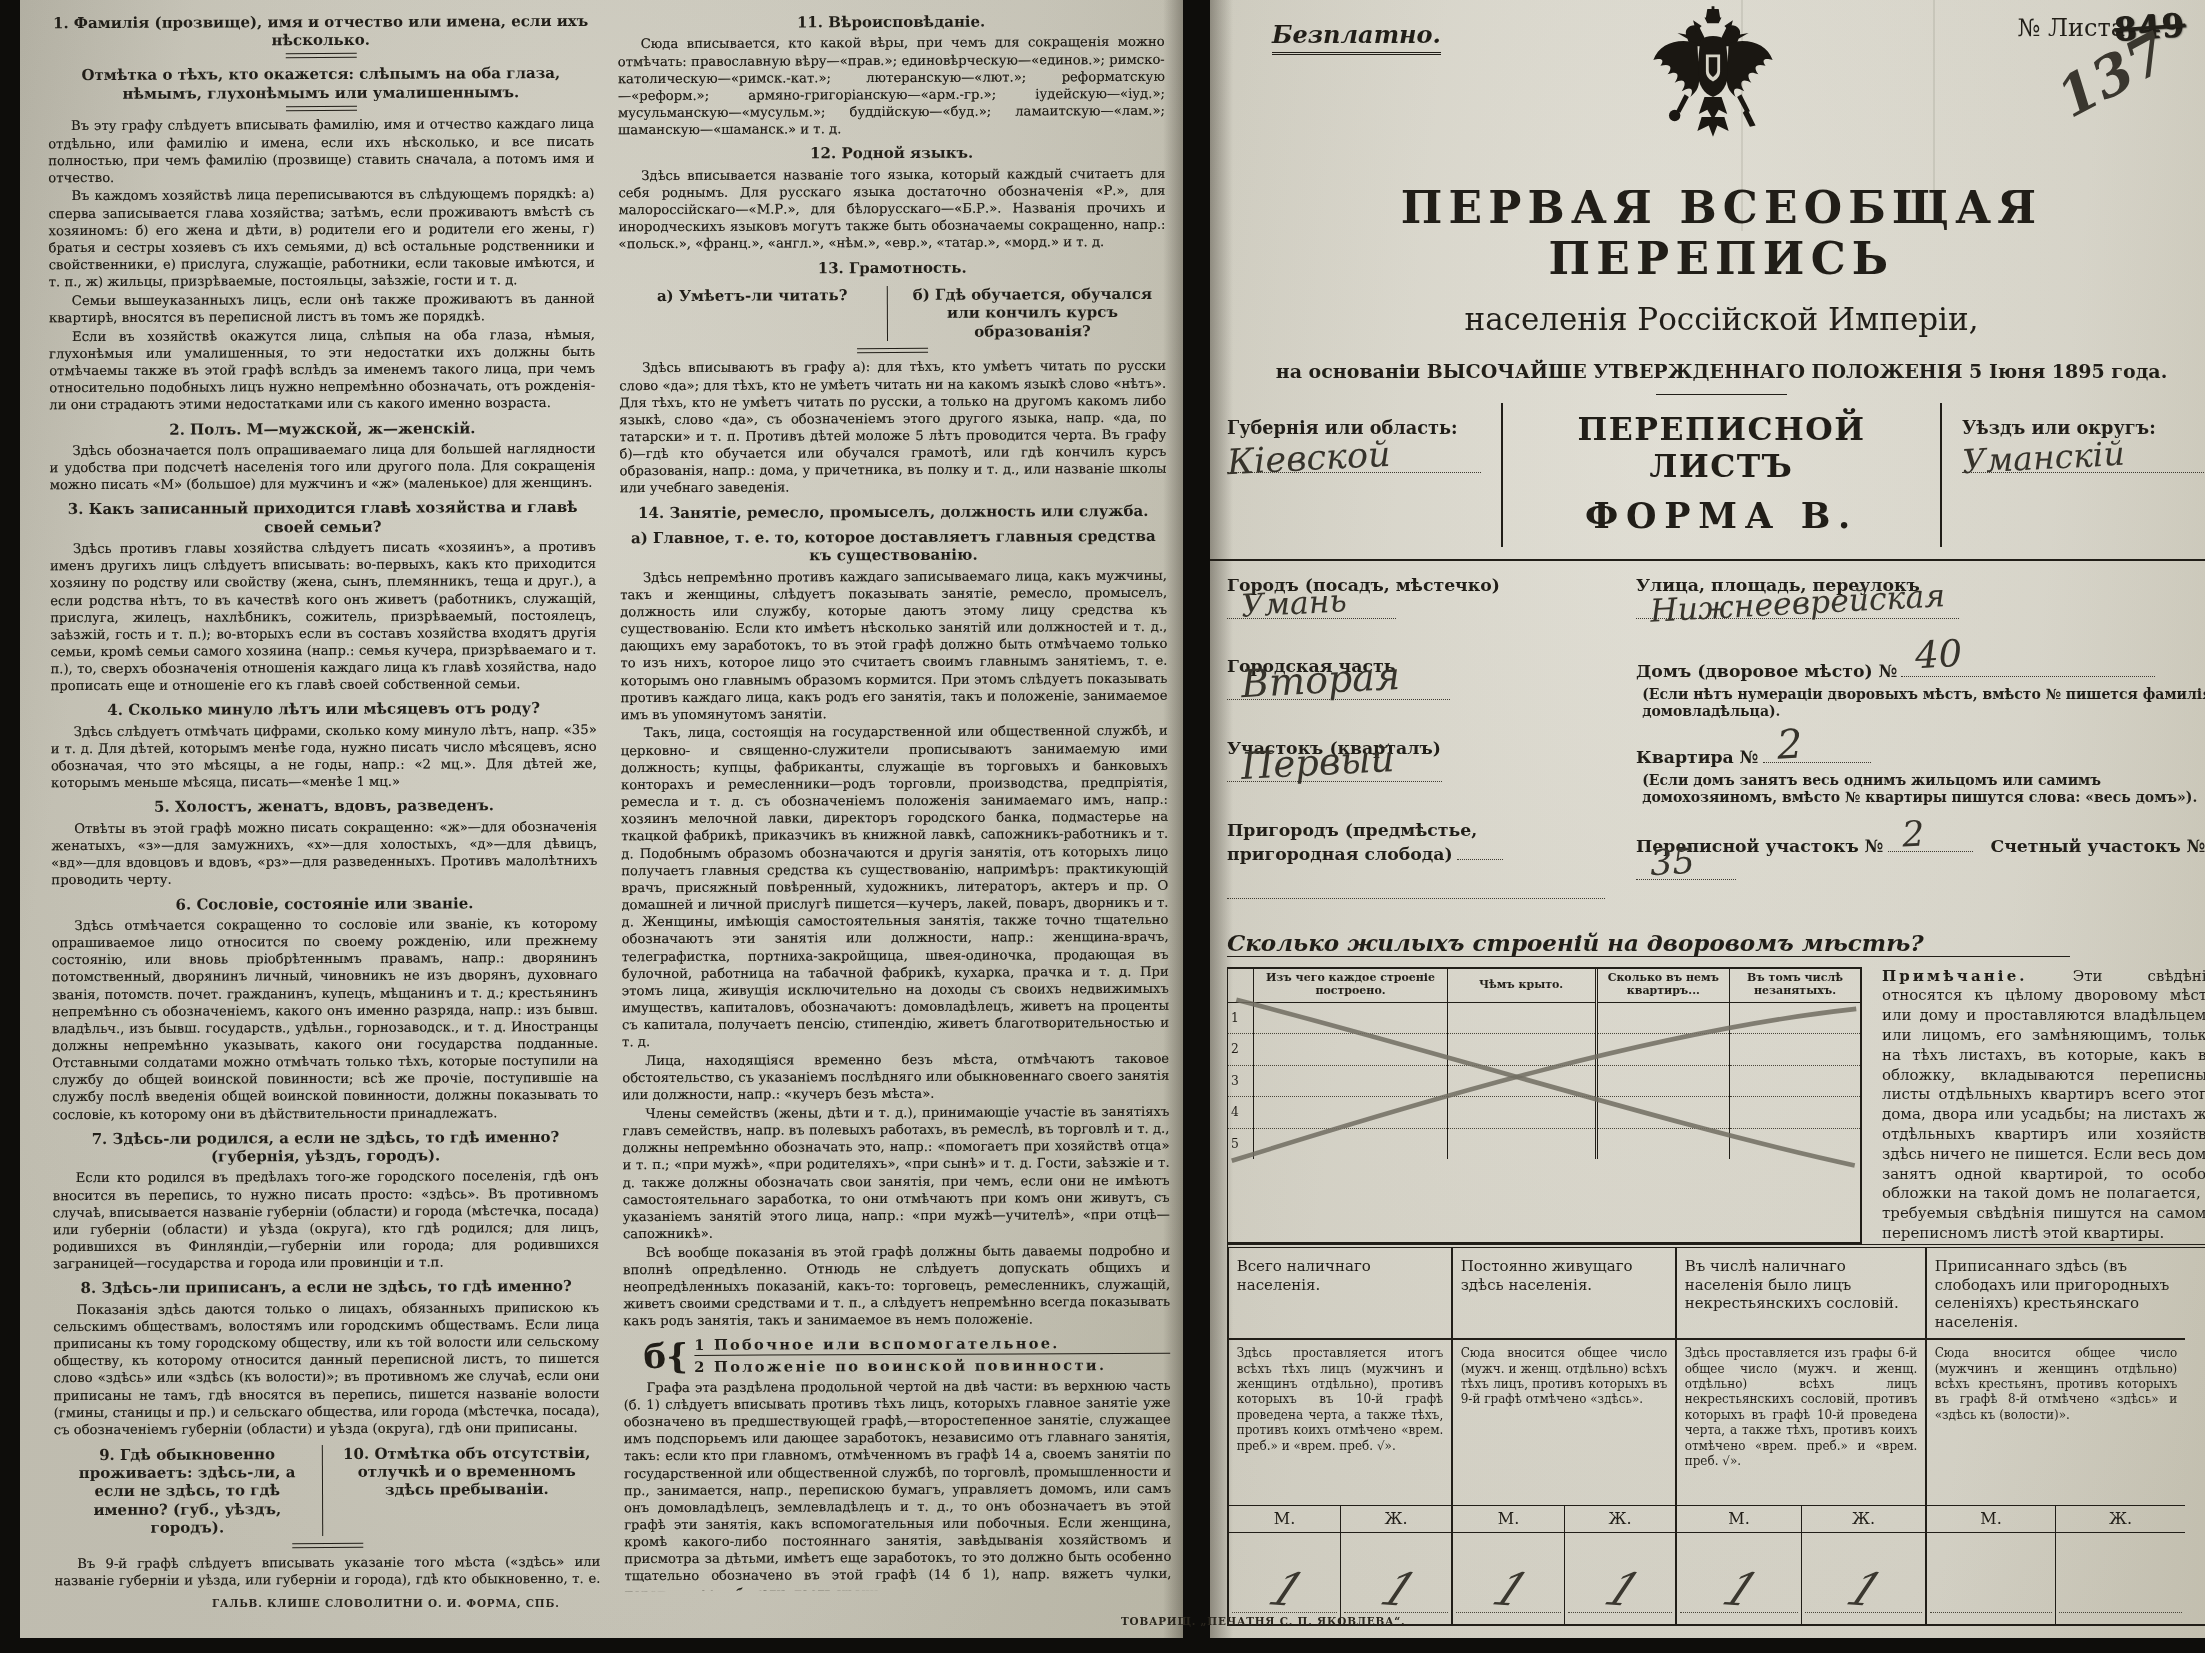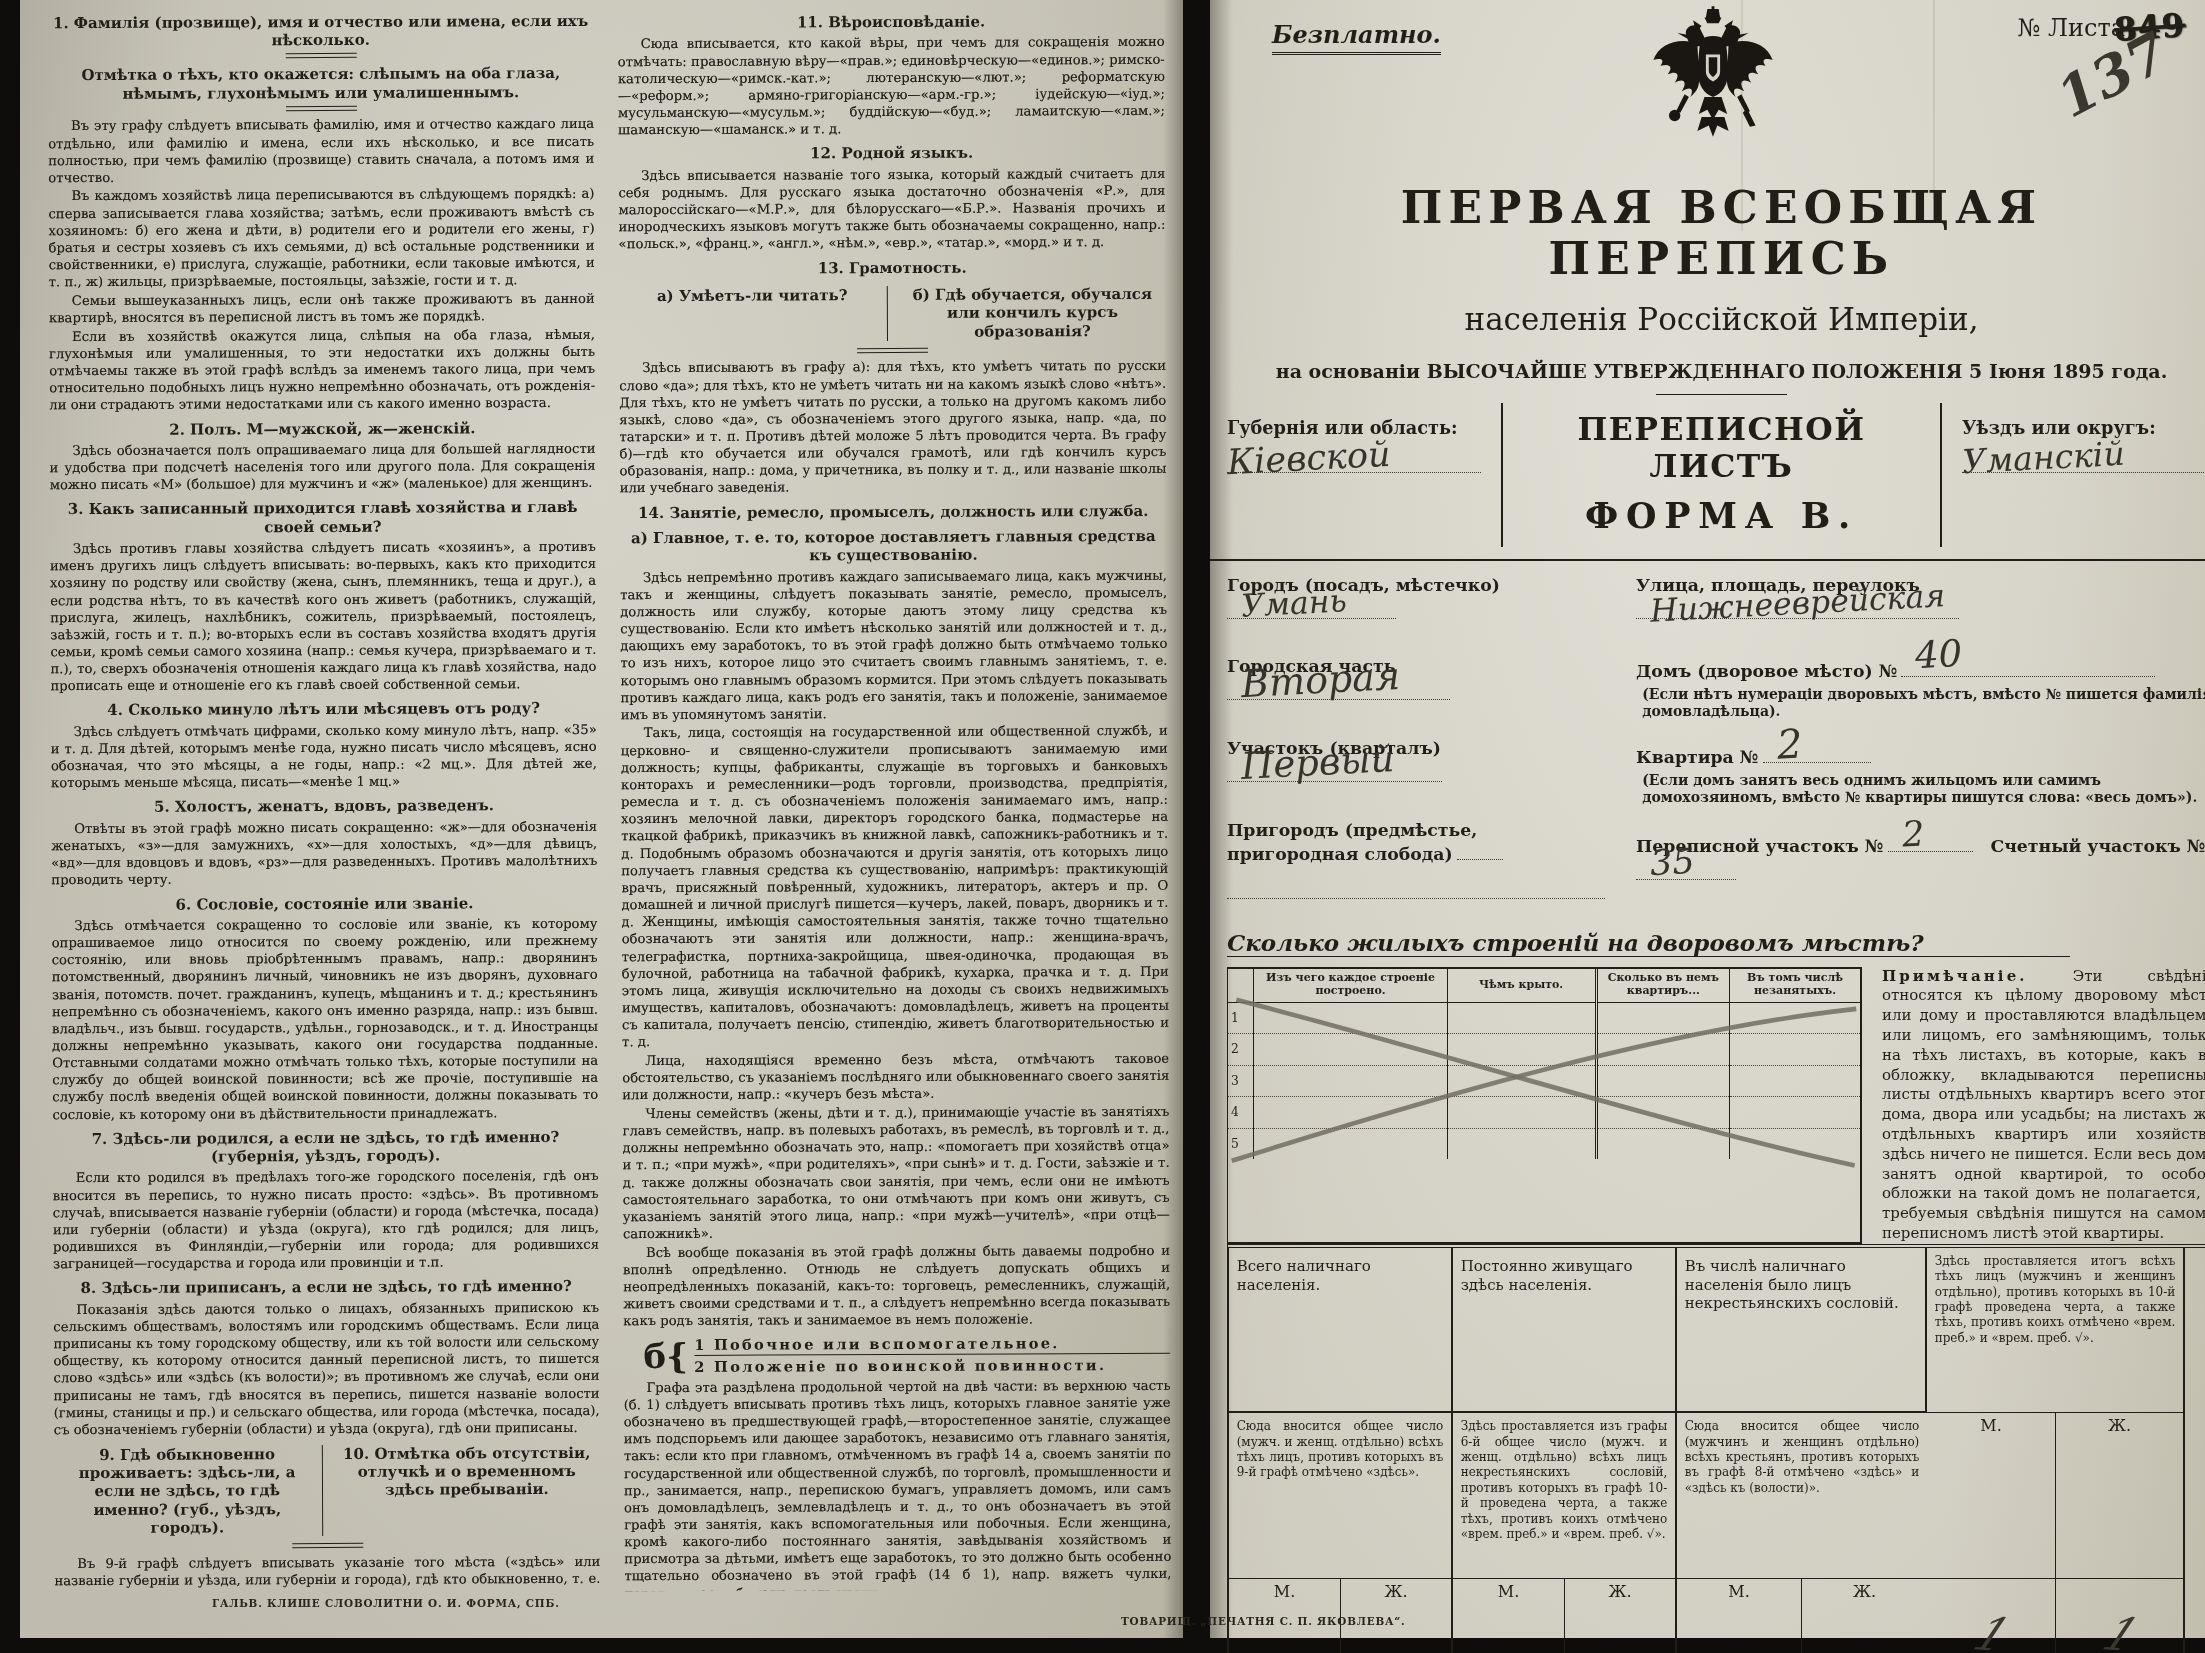--- a/index.html
+++ b/index.html
@@ -365,20 +365,21 @@
           <span class="nt">Примѣчаніе.</span>
           <span>Эти свѣдѣнія относятся къ цѣлому дворовому мѣсту или дому и проставляются владѣльцемъ или лицомъ, его замѣняющимъ, только на тѣхъ листахъ, въ которые, какъ въ обложку, вкладываются переписные листы отдѣльныхъ квартиръ всего этого дома, двора или усадьбы; на листахъ же отдѣльныхъ квартиръ или хозяйствъ здѣсь ничего не пишется. Если весь домъ занятъ одной квартирой, то особой обложки на такой домъ не полагается, а требуемыя свѣдѣнія пишутся на самомъ переписномъ листѣ этой квартиры.</span>
         </div>
       </div>
 
 
       <div class="ctbl">
         <div class="gh">Всего наличнаго населенія.</div>
         <div class="gh">Постоянно живущаго здѣсь населенія.</div>
         <div class="gh">Въ числѣ наличнаго населенія было лицъ некрестьянскихъ сословій.</div>
+        <div class="gh" style="border-right:0;">Приписаннаго здѣсь (въ слободахъ или пригородныхъ селеніяхъ) крестьянскаго населенія.</div>
 
         <div class="gd">Здѣсь проставляется итогъ всѣхъ тѣхъ лицъ (мужчинъ и женщинъ отдѣльно), противъ которыхъ въ 10-й графѣ проведена черта, а также тѣхъ, противъ коихъ отмѣчено «врем. преб.» и «врем. преб. √».</div>
         <div class="gd">Сюда вносится общее число (мужч. и женщ. отдѣльно) всѣхъ тѣхъ лицъ, противъ которыхъ въ 9-й графѣ отмѣчено «здѣсь».</div>
         <div class="gd">Здѣсь проставляется изъ графы 6-й общее число (мужч. и женщ. отдѣльно) всѣхъ лицъ некрестьянскихъ сословій, противъ которыхъ въ графѣ 10-й проведена черта, а также тѣхъ, противъ коихъ отмѣчено «врем. преб.» и «врем. преб. √».</div>
         <div class="gd" style="border-right:0;">Сюда вносится общее число (мужчинъ и женщинъ отдѣльно) всѣхъ крестьянъ, противъ которыхъ въ графѣ 8-й отмѣчено «здѣсь» и «здѣсь къ (волости)».</div>
 
         <div class="mh">М.</div>
         <div class="mh g">Ж.</div>
         <div class="mh">М.</div>
         <div class="mh g">Ж.</div>

